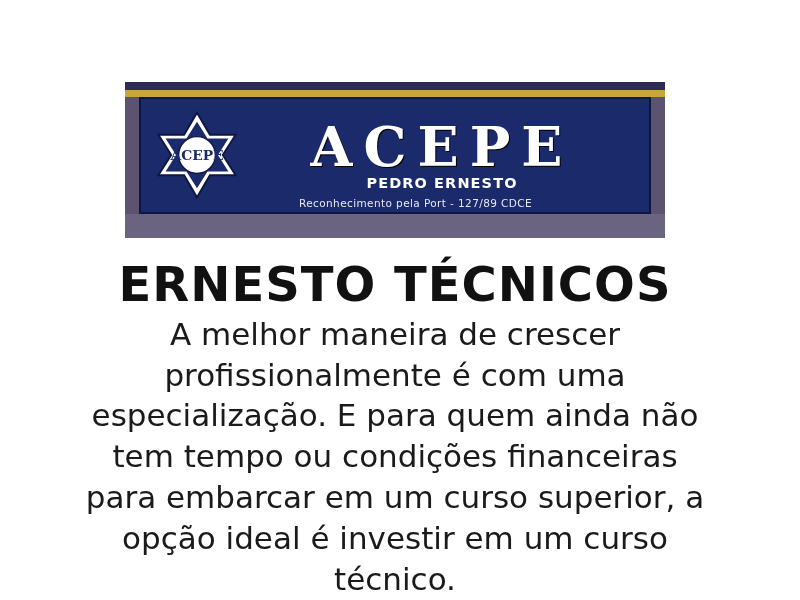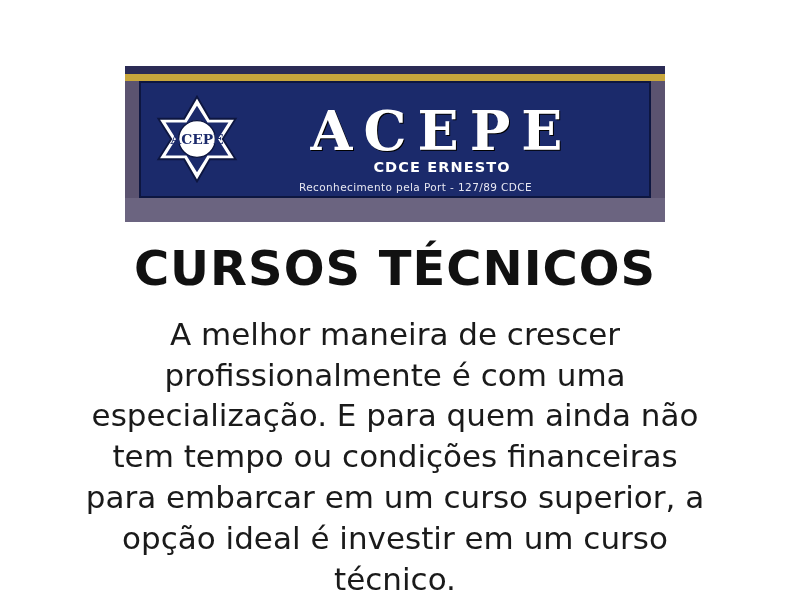--- a/index.html
+++ b/index.html
@@ -124,21 +124,21 @@
     font-weight: bold;
     font-size: 48px;
     letter-spacing: 1px;
     color: #111111;
     text-align: center;
     line-height: 1.0;
   }
 
   
   .body-text {
-    margin-top: 22px;
+    margin-top: 6px;
     width: 640px;
     text-align: center;
     font-family: "DejaVu Sans", sans-serif;
     font-size: 31px;
     line-height: 1.32;
     color: #1a1a1a;
   }
 </style>
 </head>
 <body>
@@ -156,24 +156,24 @@
         <svg width="92" height="92" viewBox="0 0 100 100" aria-hidden="true">
           <polygon points="50,4 64,28 92,28 78,50 92,72 64,72 50,96 36,72 8,72 22,50 8,28 36,28" fill="#ffffff" stroke="#0d1640" stroke-width="2"></polygon>
           <polygon points="50,12 62,31 86,31 74,50 86,69 62,69 50,88 38,69 14,69 26,50 14,31 38,31" fill="#1b2a6b" stroke="#ffffff" stroke-width="2"></polygon>
           <circle cx="50" cy="50" r="20" fill="#ffffff" stroke="#0d1640" stroke-width="1.5"></circle>
           <text x="50" y="55" text-anchor="middle" font-family="DejaVu Serif, serif" font-size="15" font-weight="bold" fill="#1b2a6b">ACEPE</text>
         </svg>
       </div>
 
       <div class="banner-text">
         <div class="acepe-word">ACEPE</div>
-        <div class="acepe-sub2">CDCE ERNESTO</div>
+        <div class="acepe-sub2">PEDRO ERNESTO</div>
       </div>
 
       <div class="acepe-recog">Reconhecimento pela Port - 127/89 CDCE</div>
     </div>
   </div>
 
-  <div class="title">CURSOS TÉCNICOS</div>
+  <div class="title">ERNESTO TÉCNICOS</div>
 
   <div class="body-text">A melhor maneira de crescer profissionalmente é com uma especialização. E para quem ainda não tem tempo ou condições financeiras para embarcar em um curso superior, a opção ideal é investir em um curso técnico.</div>
 
 </div>
 
 </body></html>

